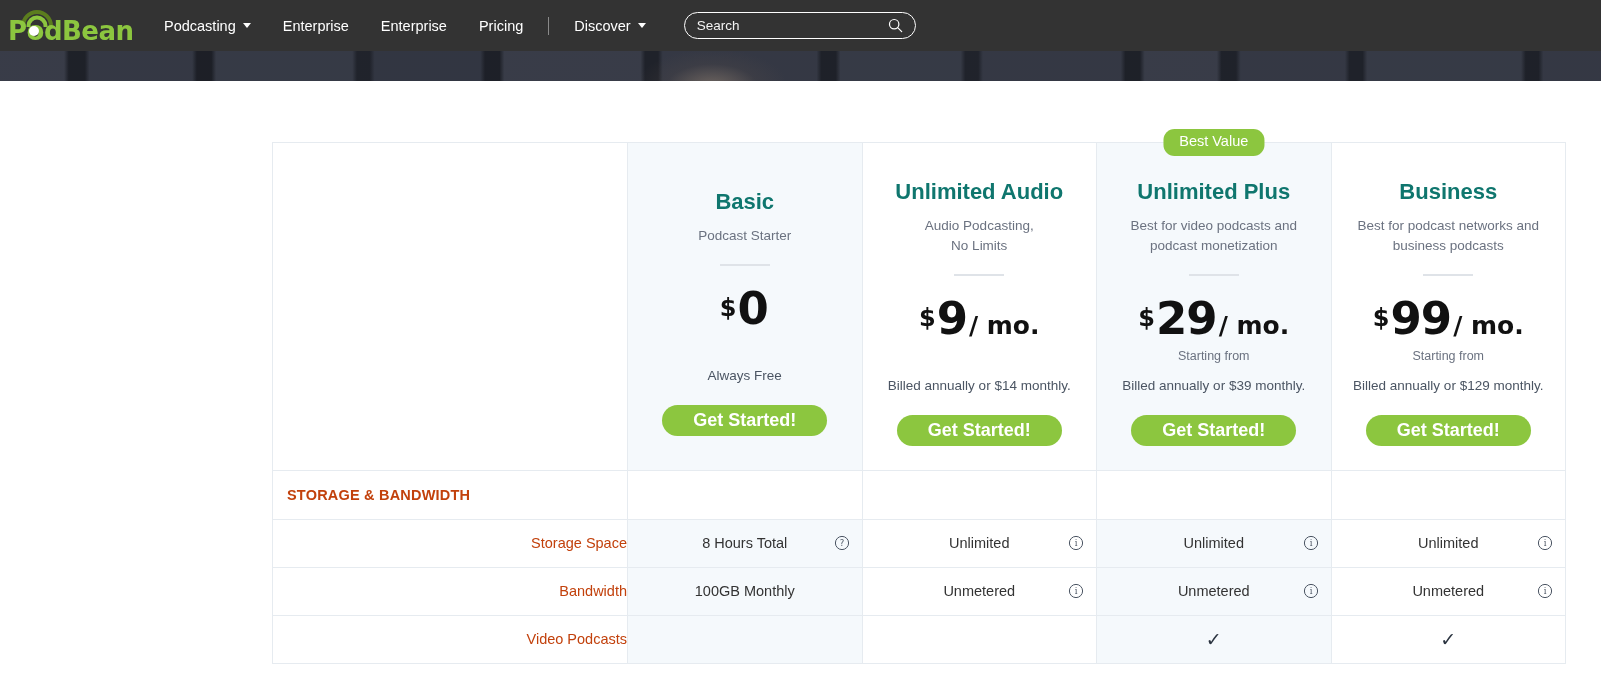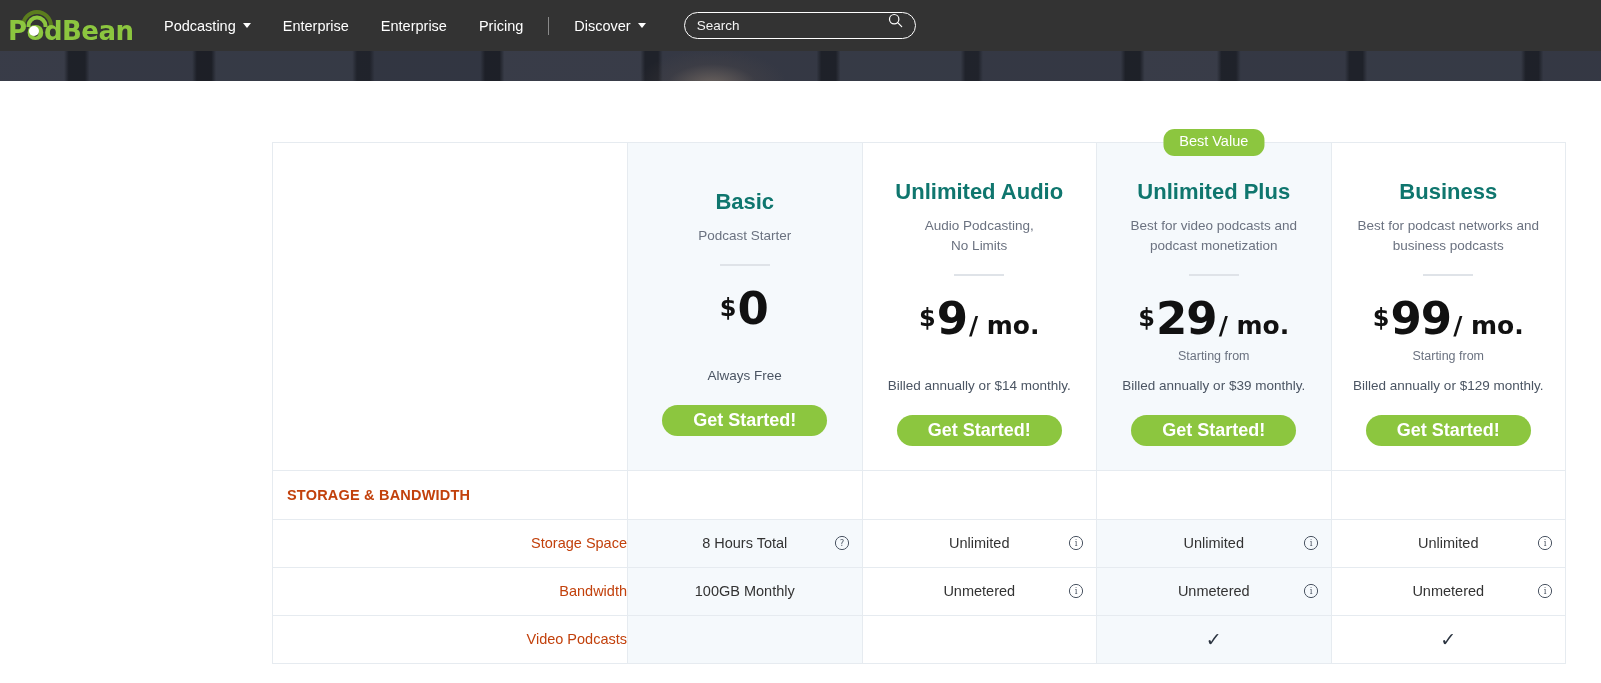--- a/index.html
+++ b/index.html
@@ -72,21 +72,21 @@
   .nav-divider {
     width:1px; height:18px;
     background:#8a8a8a;
     margin:0 9px;
   }
   #search-box {
     margin-left:22px;
     width:232px; height:27px;
     border:1px solid #ffffff;
     border-radius:14px;
-    display:flex; 
+    display:flex; align-items:center;
     padding:0 12px;
     cursor:text;
   }
   #search-box input {
     flex:1 1 auto;
     background:transparent;
     border:none; outline:none;
     color:#f3f3f3;
     font-size:13.5px;
     font-family:"Liberation Sans", sans-serif;

